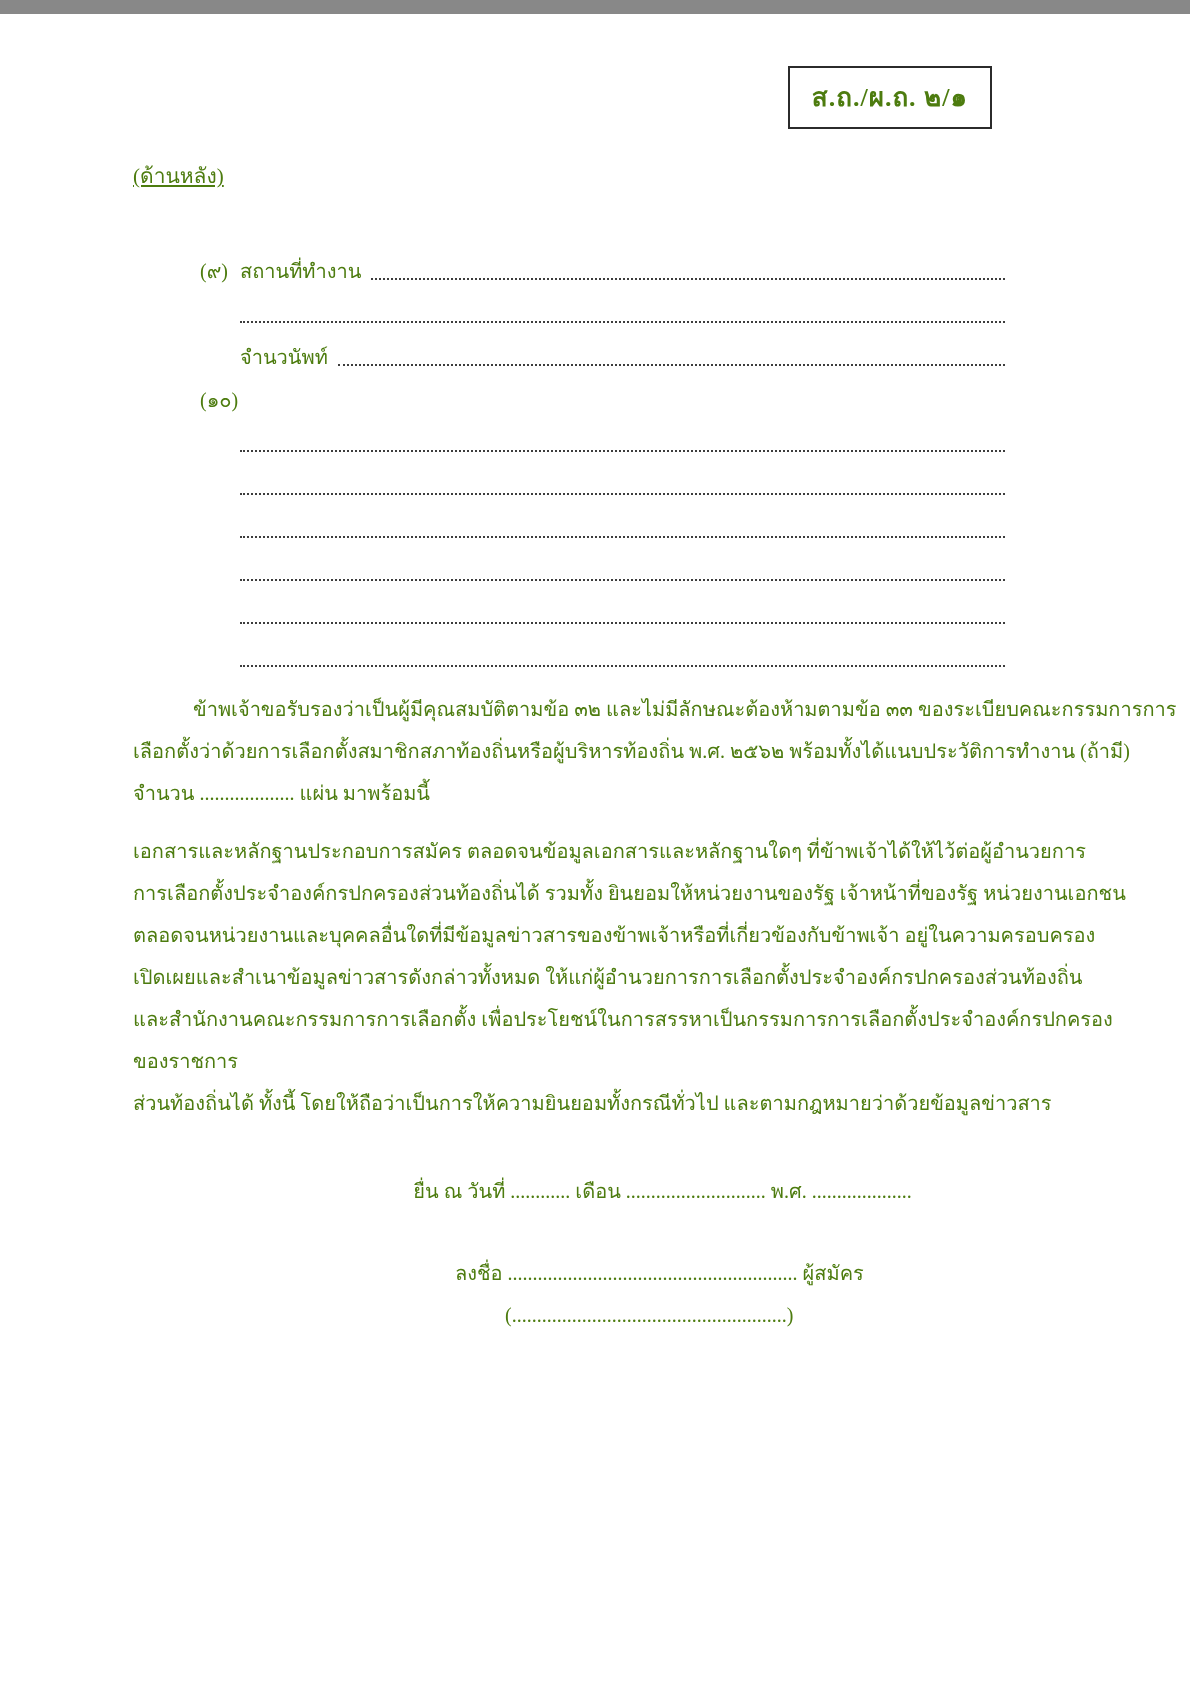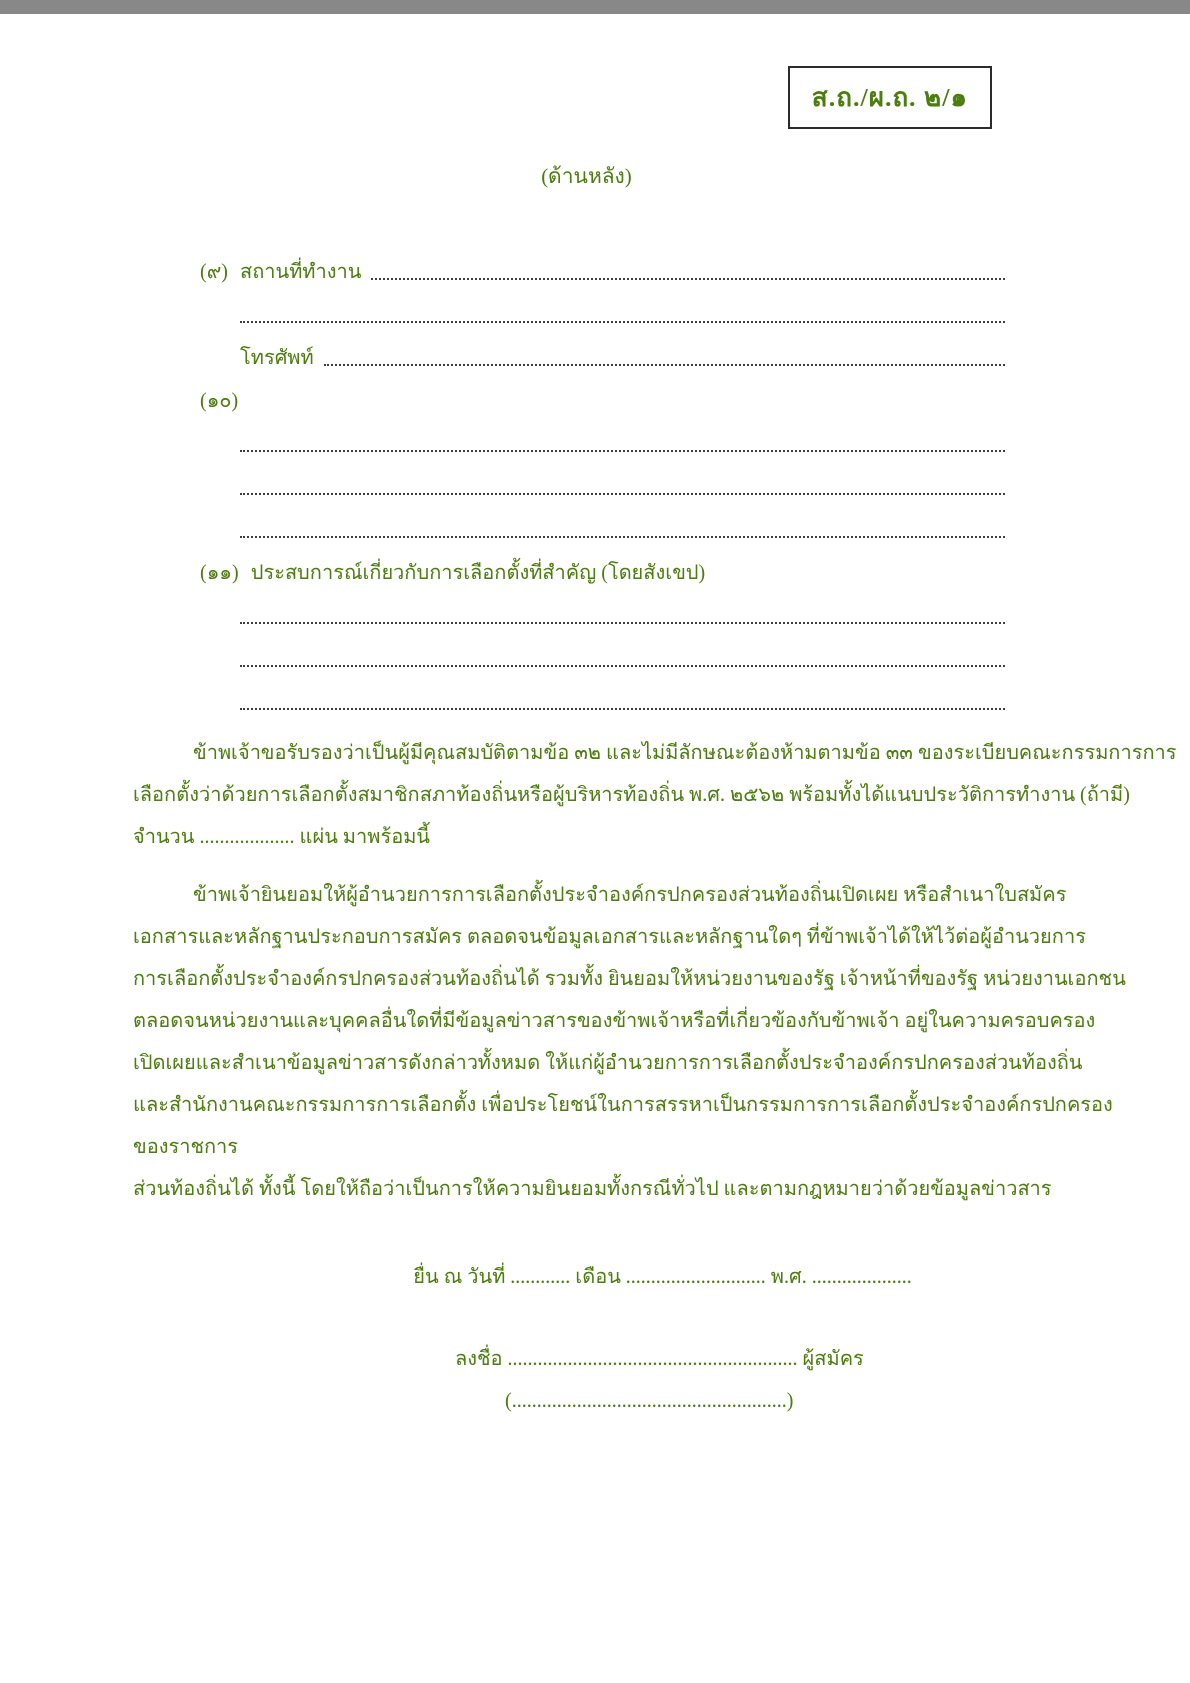--- a/index.html
+++ b/index.html
@@ -19,23 +19,24 @@
   .badge-row{display:flex;justify-content:flex-end;padding-top:52px;}
   .badge{
     border:2px solid #2b2b2b;
     padding:8px 22px 10px 22px;
     font-size:26px;
     font-weight:bold;
     margin-right:48px;
     letter-spacing:1px;
   }
   .side-note{
-    text-align:center;
+    text-align:left;
     margin-top:30px;
     font-size:21px;
+    text-decoration:underline;
   }
   
   .items{margin-top:52px;padding-right:35px;}
   .iline{
     height:43px;
     display:flex;
     align-items:flex-end;
   }
   .iline .num{margin-left:67px;margin-right:12px;white-space:nowrap;}
   .iline .lbl{margin-right:10px;white-space:nowrap;}
@@ -74,61 +75,56 @@
 
     <div class="iline">
       <span class="num">(๙)</span>
       <span class="lbl">สถานที่ทำงาน</span>
       <span class="dots"></span>
     </div>
     <div class="iline">
       <span class="dots indent2"></span>
     </div>
     <div class="iline">
-      <span class="lbl indent2">โทรศัพท์</span>
+      <span class="lbl indent2">จำนวนัพท์</span>
       <span class="dots"></span>
     </div>
 
     <div class="iline">
       <span class="num">(๑๐)</span>
     </div>
     <div class="iline">
       <span class="dots indent2"></span>
     </div>
     <div class="iline">
       <span class="dots indent2"></span>
     </div>
     <div class="iline">
       <span class="dots indent2"></span>
     </div>
 
-    <div class="iline">
-      <span class="num">(๑๑)</span>
-      <span class="lbl">ประสบการณ์เกี่ยวกับการเลือกตั้งที่สำคัญ (โดยสังเขป)</span>
-    </div>
     <div class="iline">
       <span class="dots indent2"></span>
     </div>
     <div class="iline">
       <span class="dots indent2"></span>
     </div>
     <div class="iline">
       <span class="dots indent2"></span>
     </div>
 
   </div>
 
   <div class="para">
     <div class="pline first">ข้าพเจ้าขอรับรองว่าเป็นผู้มีคุณสมบัติตามข้อ ๓๒ และไม่มีลักษณะต้องห้ามตามข้อ ๓๓ ของระเบียบคณะกรรมการการ</div>
     <div class="pline">เลือกตั้งว่าด้วยการเลือกตั้งสมาชิกสภาท้องถิ่นหรือผู้บริหารท้องถิ่น พ.ศ. ๒๕๖๒ พร้อมทั้งได้แนบประวัติการทำงาน (ถ้ามี)</div>
     <div class="pline">จำนวน ................... แผ่น มาพร้อมนี้</div>
   </div>
 
   <div class="para consent">
-    <div class="pline first">ข้าพเจ้ายินยอมให้ผู้อำนวยการการเลือกตั้งประจำองค์กรปกครองส่วนท้องถิ่นเปิดเผย หรือสำเนาใบสมัคร</div>
     <div class="pline">เอกสารและหลักฐานประกอบการสมัคร ตลอดจนข้อมูลเอกสารและหลักฐานใดๆ ที่ข้าพเจ้าได้ให้ไว้ต่อผู้อำนวยการ</div>
     <div class="pline">การเลือกตั้งประจำองค์กรปกครองส่วนท้องถิ่นได้ รวมทั้ง ยินยอมให้หน่วยงานของรัฐ เจ้าหน้าที่ของรัฐ หน่วยงานเอกชน</div>
     <div class="pline">ตลอดจนหน่วยงานและบุคคลอื่นใดที่มีข้อมูลข่าวสารของข้าพเจ้าหรือที่เกี่ยวข้องกับข้าพเจ้า อยู่ในความครอบครอง</div>
     <div class="pline">เปิดเผยและสำเนาข้อมูลข่าวสารดังกล่าวทั้งหมด ให้แก่ผู้อำนวยการการเลือกตั้งประจำองค์กรปกครองส่วนท้องถิ่น</div>
     <div class="pline">และสำนักงานคณะกรรมการการเลือกตั้ง เพื่อประโยชน์ในการสรรหาเป็นกรรมการการเลือกตั้งประจำองค์กรปกครอง</div>
     <div class="pline">ของราชการ</div>
     <div class="pline">ส่วนท้องถิ่นได้ ทั้งนี้ โดยให้ถือว่าเป็นการให้ความยินยอมทั้งกรณีทั่วไป และตามกฎหมายว่าด้วยข้อมูลข่าวสาร</div>
   </div>
 
   <div class="submit-line">ยื่น ณ วันที่ ............ เดือน ............................ พ.ศ. ....................</div>

